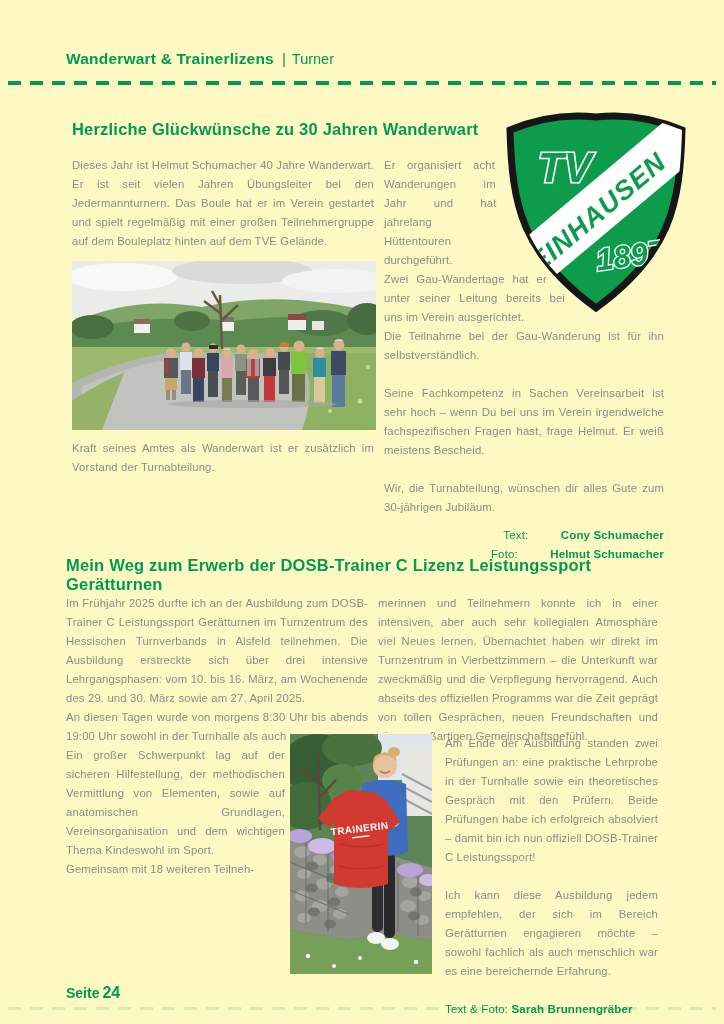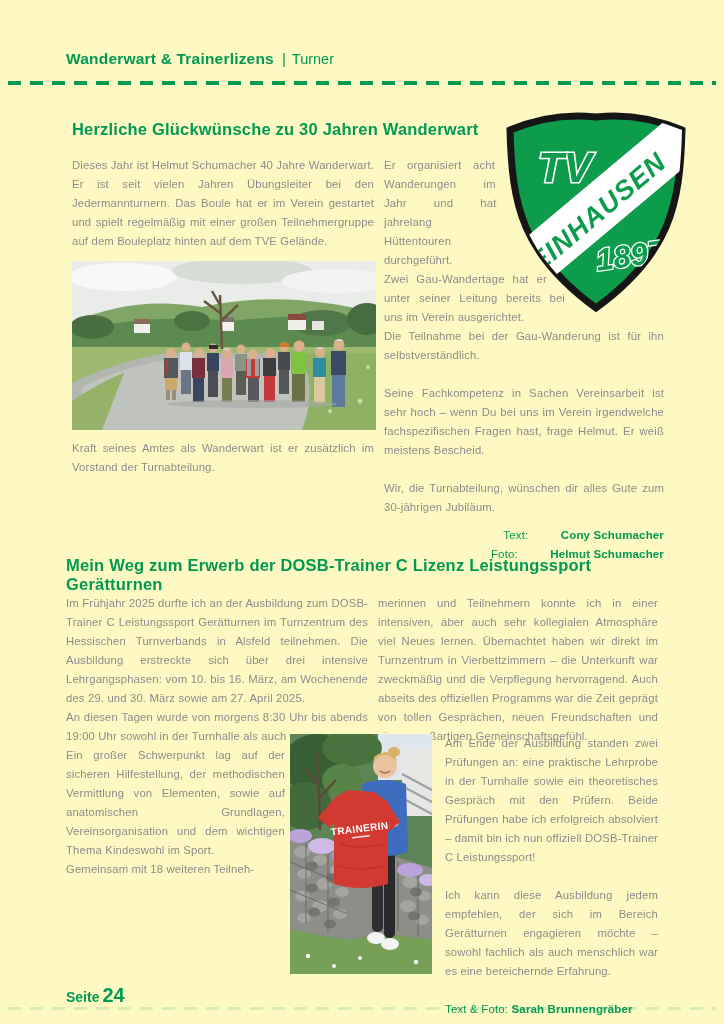--- a/index.html
+++ b/index.html
@@ -56,21 +56,21 @@
   .a2-l2{position:absolute;left:0;top:152px;width:219px;}
   .a2-r1{position:absolute;left:312px;top:0;width:280px;}
   .a2-r2{position:absolute;left:379px;top:140px;width:213px;}
   .photo2{position:absolute;left:224px;top:140px;}
   .credit2{margin-top:19px;text-align:left;font-size:11.5px;color:var(--green);white-space:nowrap;}
   .credit2 b{font-weight:bold;}
 
   
   .footer{position:absolute;left:66px;top:984px;color:var(--green);}
   .footer .f-label{font-size:14px;font-weight:bold;}
-  .footer .f-num{font-size:20px;font-weight:bold;margin-left:3px;}
+  .footer .f-num{font-size:16px;font-weight:bold;margin-left:3px;}
 </style>
 </head>
 <body>
 
 <div class="page">
 
   <div class="header">
     <span class="h-title">Wanderwart &amp; Trainerlizens</span><span class="h-div">|</span><span class="h-cat">Turner</span>
   </div>
   <div class="dashline top"></div>

